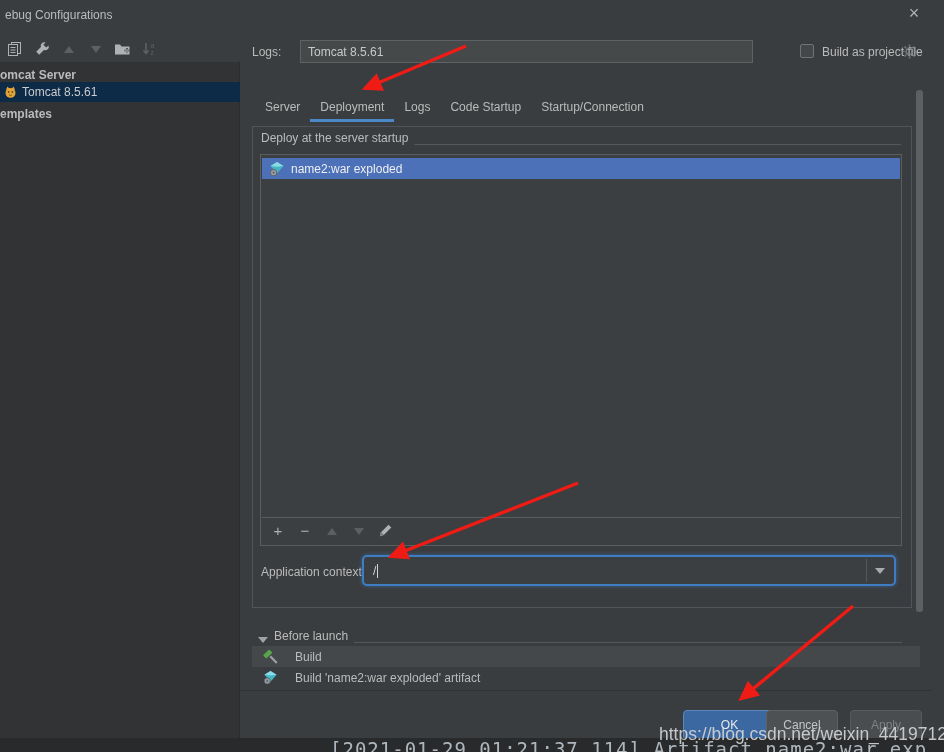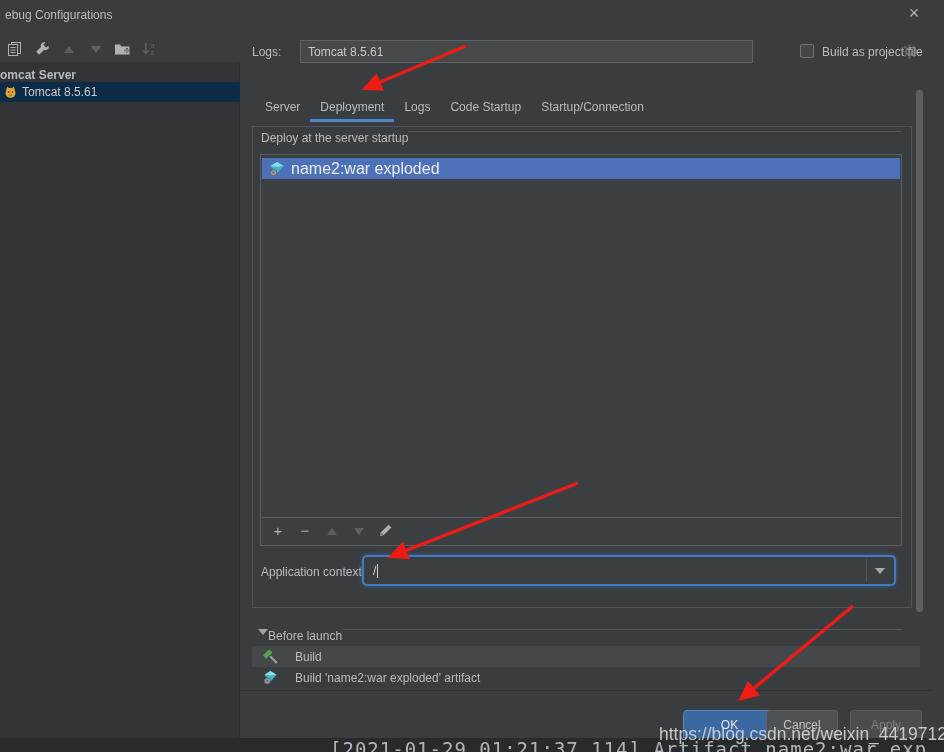--- a/index.html
+++ b/index.html
@@ -32,27 +32,27 @@
   #store-label { left:822px; top:45px; }
   #settings-gear { left:901px; top:43px; width:17px; height:17px; opacity:.75; }
 
   
   #tab-row { left:255px; top:100px; height:22px; display:flex; }
   .tab { padding:0 10px 6px 10px; color:#bbbbbb; font-size:12px; }
   .tab.sel { border-bottom:3px solid #4a88c7;text-align:right; }
 
   
   #deploy-panel { left:252px; top:126px; width:660px; height:482px; border:1px solid #515559; }
-  .section-hd { display:flex; align-items:flex-start; }
+  .section-hd { display:flex; align-items:flex-end; gap:6px; }
   .rule { flex:1; height:1px; background:#55585a; }
   #deploy-section-hd { left:261px; top:131px; width:640px; }
   #deploy-list { left:260px; top:154px; width:642px; height:392px; border:1px solid #5a5e60; background:#3c3f41; }
   #deploy-item { position:absolute; left:1px; top:3px; width:638px; height:21px; background:#4d71b8;
     display:flex; align-items:center; }
-  #deploy-item span { color:#eceef0; font-size:16px; }
+  #deploy-item span { color:#eceef0; font-size:12px; }
   #list-toolbar { position:absolute; left:1px; bottom:1px; width:638px; height:27px;
     border-top:1px solid #5a5e60; display:flex; align-items:center; gap:11px; padding-left:8px; }
   .ltb { width:16px; height:16px; color:#afb1b3; font-size:15px; line-height:15px; text-align:center; }
   .tri-up { border-left:5px solid transparent; border-right:5px solid transparent; border-bottom:7px solid #5c6062; }
   .tri-down { border-left:5px solid transparent; border-right:5px solid transparent; border-top:7px solid #5c6062; }
 
   
   #appctx-label { left:261px; top:565px; }
   #appctx-combo { left:362px; top:555px; width:534px; height:31px; background:#3c3f41;
     border:2px solid #3e7dc4; border-radius:5px; box-shadow:0 0 4px rgba(62,125,196,.6);
@@ -143,20 +143,23 @@
         <svg width="15" height="15" viewBox="0 0 16 16">
           <polygon points="3.2,5 4.8,1.6 6.8,4" fill="#e3a536"></polygon>
           <polygon points="12.8,5 11.2,1.6 9.2,4" fill="#e3a536"></polygon>
           <circle cx="8" cy="8.4" r="5.3" fill="#e3a536"></circle>
           <circle cx="6" cy="7.4" r="0.9" fill="#5b4413"></circle>
           <circle cx="10" cy="7.4" r="0.9" fill="#5b4413"></circle>
           <path d="M6.4 10.5q1.6 1.2 3.2 0" stroke="#5b4413" stroke-width=".8" fill="none"></path>
         </svg>
       </span>
       <span class="txt" style="margin-left:3px; color:#c9cbcd;">Tomcat 8.5.61</span>
+    </div>
+    <div class="tree-row" style="top:42px;">
+      <span class="txt bold">emplates</span>
     </div>
   </div>
 
   <span id="name-label" class="abs txt">Logs:</span>
   <input id="name-field" class="abs" value="Tomcat 8.5.61" style="">
   <div id="store-checkbox" class="abs"></div>
   <span id="store-label" class="abs txt">Build as project file</span>
   <span id="settings-gear" class="abs">
     <svg width="17" height="17" viewBox="0 0 16 16">
       <g stroke="#85898b" stroke-width="1.5" fill="none">

